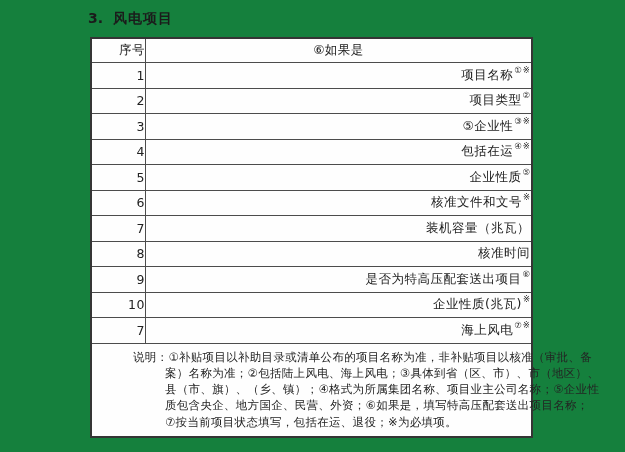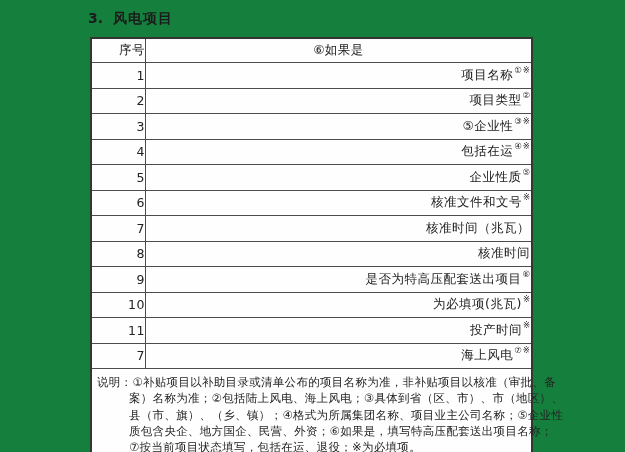--- a/index.html
+++ b/index.html
@@ -62,21 +62,21 @@
   td.notes-cell {
     height: 71px;
     vertical-align: top;
     text-align: left;
     padding: 5px 6px 6px 5px;
     font-size: 11.5px;
     line-height: 16.3px;
     letter-spacing: 0.3px;
     color: #232323;
   }
-  .note-line { white-space: nowrap; }
+  .note-line { white-space: nowrap; margin-left: 36px; }
   .note-line.indent { padding-left: 32px; }
   .note-label { display: inline; }
 </style>
 </head>
 <body>
 
 <div class="page">
 
   <div class="section-title">
     <span class="num">3.</span><span>风电项目</span>
@@ -109,37 +109,33 @@
       <tr>
         <td class="cell-no">5</td>
         <td class="cell-label"><span>企业性质</span><span class="fn-sup">⑤</span></td>
       </tr>
       <tr>
         <td class="cell-no">6</td>
         <td class="cell-label"><span>核准文件和文号</span><span class="fn-sup">※</span></td>
       </tr>
       <tr>
         <td class="cell-no">7</td>
-        <td class="cell-label"><span>核准时间（兆瓦）</span><span class="fn-sup"></span></td>
+        <td class="cell-label"><span>装机容量（兆瓦）</span><span class="fn-sup"></span></td>
       </tr>
       <tr>
         <td class="cell-no">8</td>
         <td class="cell-label"><span>核准时间</span><span class="fn-sup"></span></td>
       </tr>
       <tr>
         <td class="cell-no">9</td>
         <td class="cell-label"><span>是否为特高压配套送出项目</span><span class="fn-sup">⑥</span></td>
       </tr>
       <tr>
         <td class="cell-no">10</td>
-        <td class="cell-label"><span>为必填项(兆瓦)</span><span class="fn-sup">※</span></td>
-      </tr>
-      <tr>
-        <td class="cell-no">11</td>
-        <td class="cell-label"><span>投产时间</span><span class="fn-sup">※</span></td>
+        <td class="cell-label"><span>企业性质(兆瓦)</span><span class="fn-sup">※</span></td>
       </tr>
       <tr>
         <td class="cell-no">7</td>
         <td class="cell-label"><span>海上风电</span><span class="fn-sup">⑦※</span></td>
       </tr>
       <tr>
         <td class="notes-cell" colspan="2">
           <div class="note-line"><span class="note-label">说明：</span><span>①补贴项目以补助目录或清单公布的项目名称为准，非补贴项目以核准（审批、备</span></div>
           <div class="note-line indent">案）名称为准；②包括陆上风电、海上风电；③具体到省（区、市）、市（地区）、</div>
           <div class="note-line indent">县（市、旗）、（乡、镇）；④格式为所属集团名称、项目业主公司名称；⑤企业性</div>

